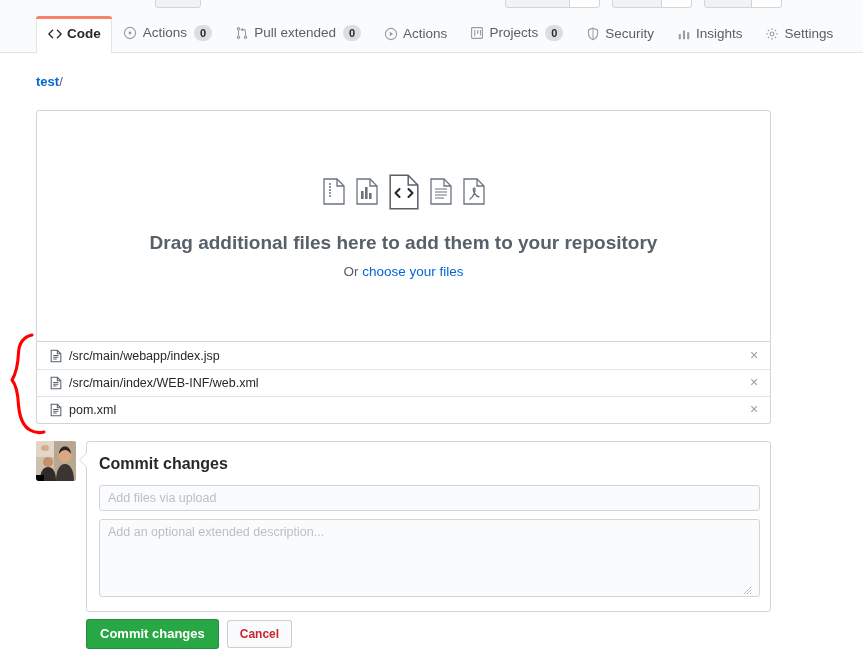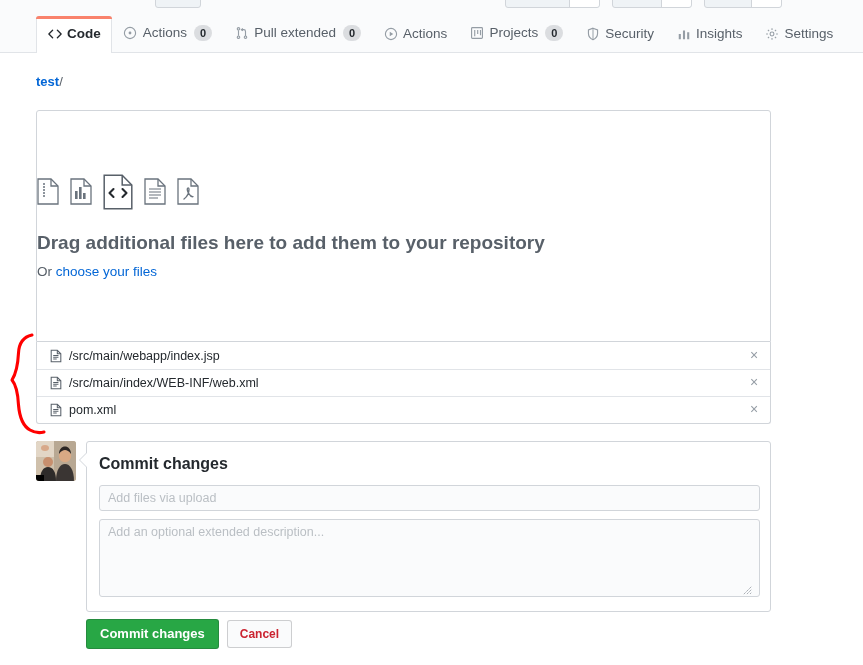--- a/index.html
+++ b/index.html
@@ -65,21 +65,21 @@
     position:absolute; left:36px; top:74px;
     font-size:13px; color:#586069;
   }
   .breadcrumb a { color:#0366d6; text-decoration:none; font-weight:600;text-align:right; }
   .breadcrumb .sep { color:#586069; font-weight:400; }
 
   
   .dropzone {
     position:absolute; left:36px; top:110px; width:735px; height:232px;
     border:1px solid #d1d5da; border-radius:3px 3px 0 0; background:#fff;
-    display:flex; flex-direction:column; align-items:flex-start; justify-content:center;
+    display:flex; flex-direction:column; align-items:center; justify-content:center;
   }
   .fileicons { display:flex; align-items:center; gap:11px; margin-bottom:22px; }
   .fi { color:#6a737d; display:block; }
 
   .dz-title { font-size:19px; color:#586069; font-weight:600; margin-bottom:10px; }
   .dz-sub { font-size:13.5px; color:#586069; }
   .dz-sub a { color:#0366d6; text-decoration:none; }
 
   
   .filelist {

